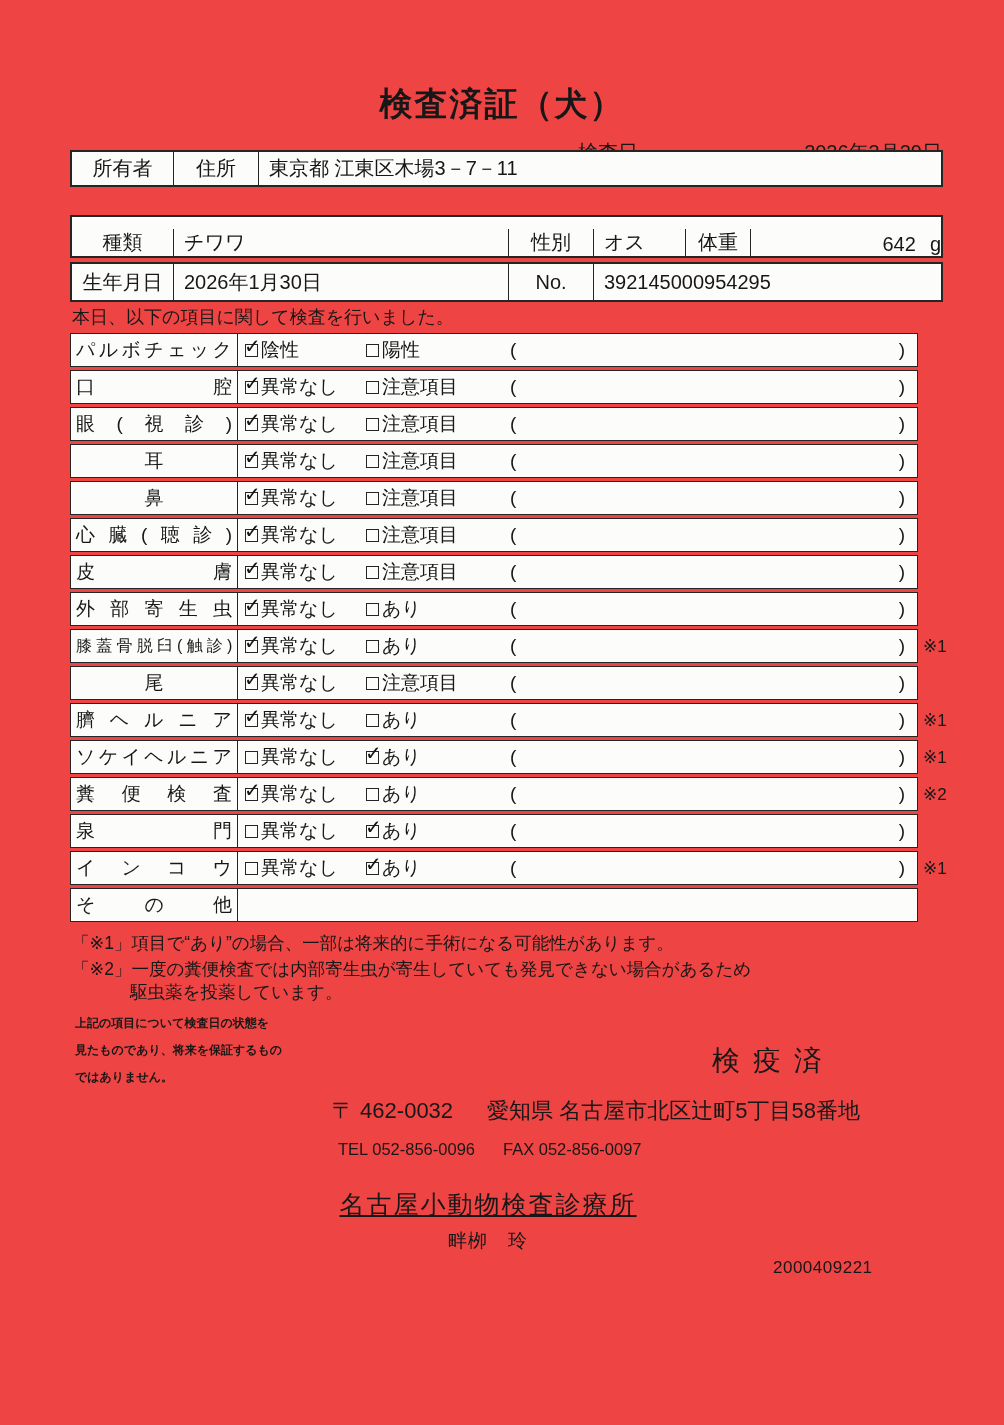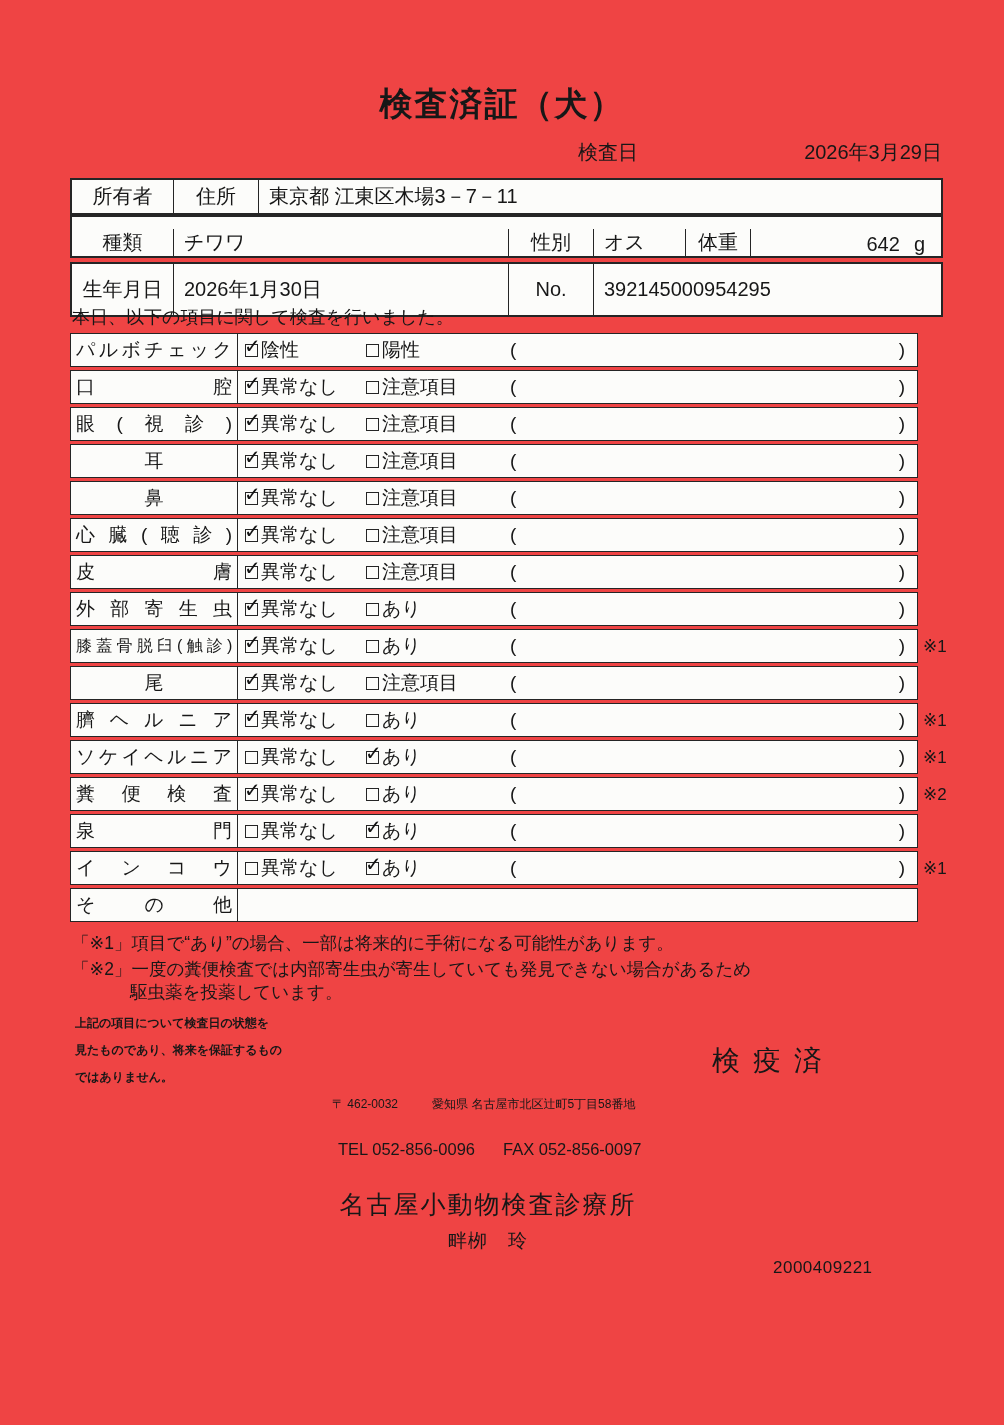--- a/index.html
+++ b/index.html
@@ -13,25 +13,25 @@
   .date-line { position:absolute; top:139px; left:578px; right:62px;
                display:flex; justify-content:space-between; align-items:flex-end;
                font-size:20px; }
 
   .info-box { position:absolute; left:70px; width:873px; border:2px solid #252525;
               display:flex; background:#fcfcfa; }
   .info-box .cell { border-right:1.7px solid #252525; display:flex; align-items:center; font-size:20px; }
   .info-box .cell:last-child { border-right:none; }
   .cell.lab { justify-content:center; }
   .cell.val { padding-left:10px; }
-  .cell.num-val { justify-content:flex-end; padding-right:16px; gap:14px; }
-
-  #box-owner { top:150px; height:37px;margin-top:28px; }
+  .cell.num-val { justify-content:flex-end; gap:14px; }
+
+  #box-owner { top:150px; height:37px; }
   #box-breed { top:215px; height:43px;align-items:flex-end; }
-  #box-birth { top:262px; height:55px; }
+  #box-birth { top:262px; height:40px; }
 
   .intro { position:absolute; top:305px; left:72px; font-size:18px; }
 
   .checklist { position:absolute; top:333px; left:70px; }
   .chk-row { display:flex; align-items:stretch; height:34px; margin-bottom:3px; }
   .row-box { width:848px; border:1.8px solid #252525; display:flex; background:#fcfcfa; }
   .row-label { width:167px; border-right:1.6px solid #252525; display:flex; align-items:center;
                justify-content:space-between; padding:0 5px; font-size:19px; overflow:hidden; }
   .row-label.center { justify-content:center; }
   .row-label.small { font-size:16px; letter-spacing:-0.5px; }
@@ -50,25 +50,25 @@
 
   .footnote1 { position:absolute; top:931px; left:72px; font-size:17.5px; }
   .footnote2 { position:absolute; top:958px; left:72px; font-size:17.5px; line-height:23px; }
   .footnote2 .indent { padding-left:58px; }
 
   .disclaimer { position:absolute; top:1010px; left:75px; font-size:12px; font-weight:600; line-height:27px; }
 
   .stamp { position:absolute; top:1042px; left:712px; font-size:28px; letter-spacing:13px;
            font-weight:500; white-space:nowrap; }
 
-  .postal-line { position:absolute; top:1096px; left:332px; display:flex; gap:34px; font-size:12px; }
+  .postal-line { position:absolute; top:1096px; left:332px; display:flex; gap:34px; font-size:22px; }
   .tel-line { position:absolute; top:1140px; left:338px; display:flex; gap:28px; font-size:16.5px; }
 
   .clinic-block { position:absolute; top:1188px; left:328px; width:320px; text-align:center; }
-  .clinic-name { font-size:25px; letter-spacing:2px; }
+  .clinic-name { font-size:25px; letter-spacing:2px;text-decoration:underline; }
   .vet-name { font-size:19px; margin-top:7px; letter-spacing:1px; }
 
   .serial { position:absolute; top:1258px; left:773px; font-size:17px; letter-spacing:0.5px; }
 </style>
 </head>
 <body>
 
 <div class="page">
 
   <div class="doc-title">検査済証（犬）</div>

